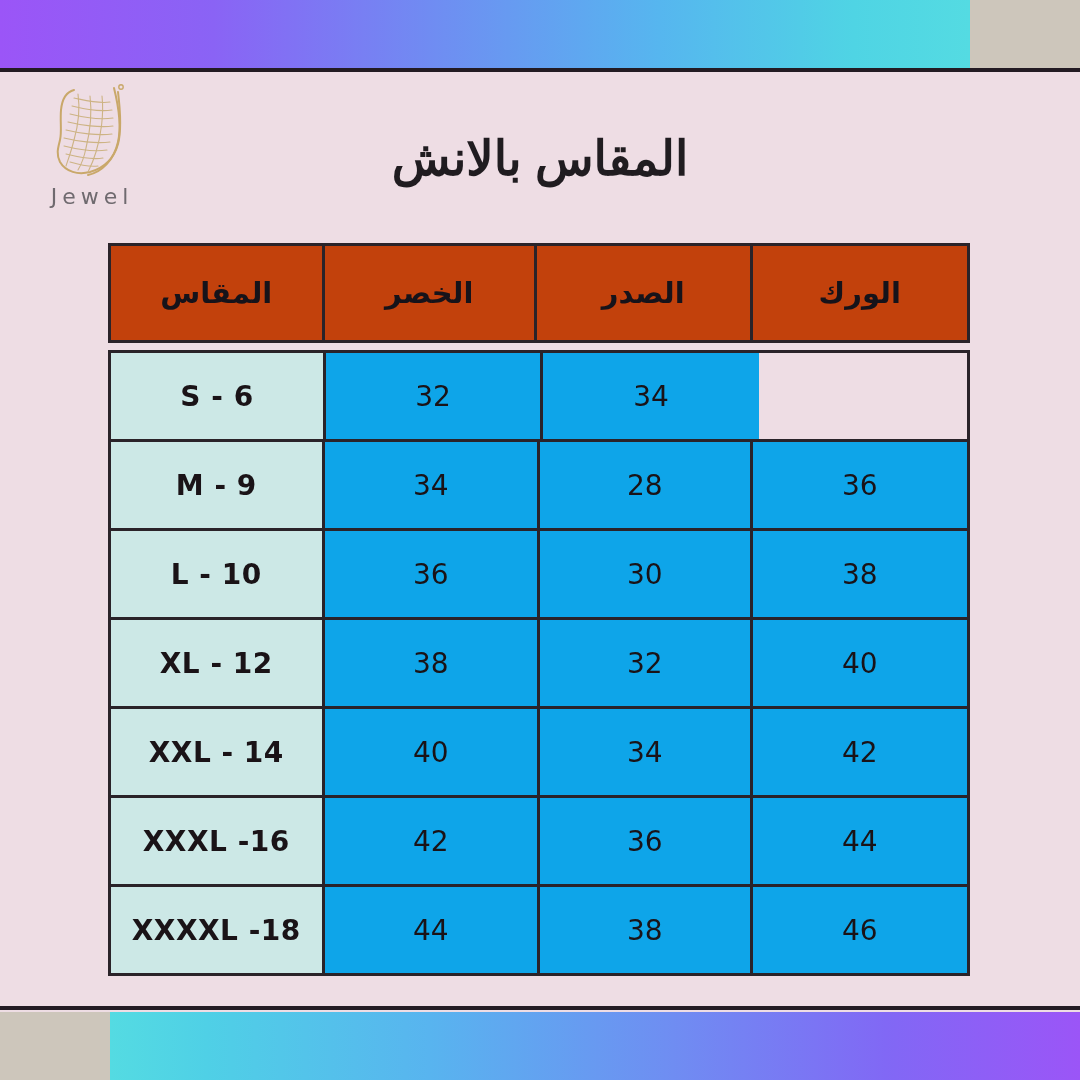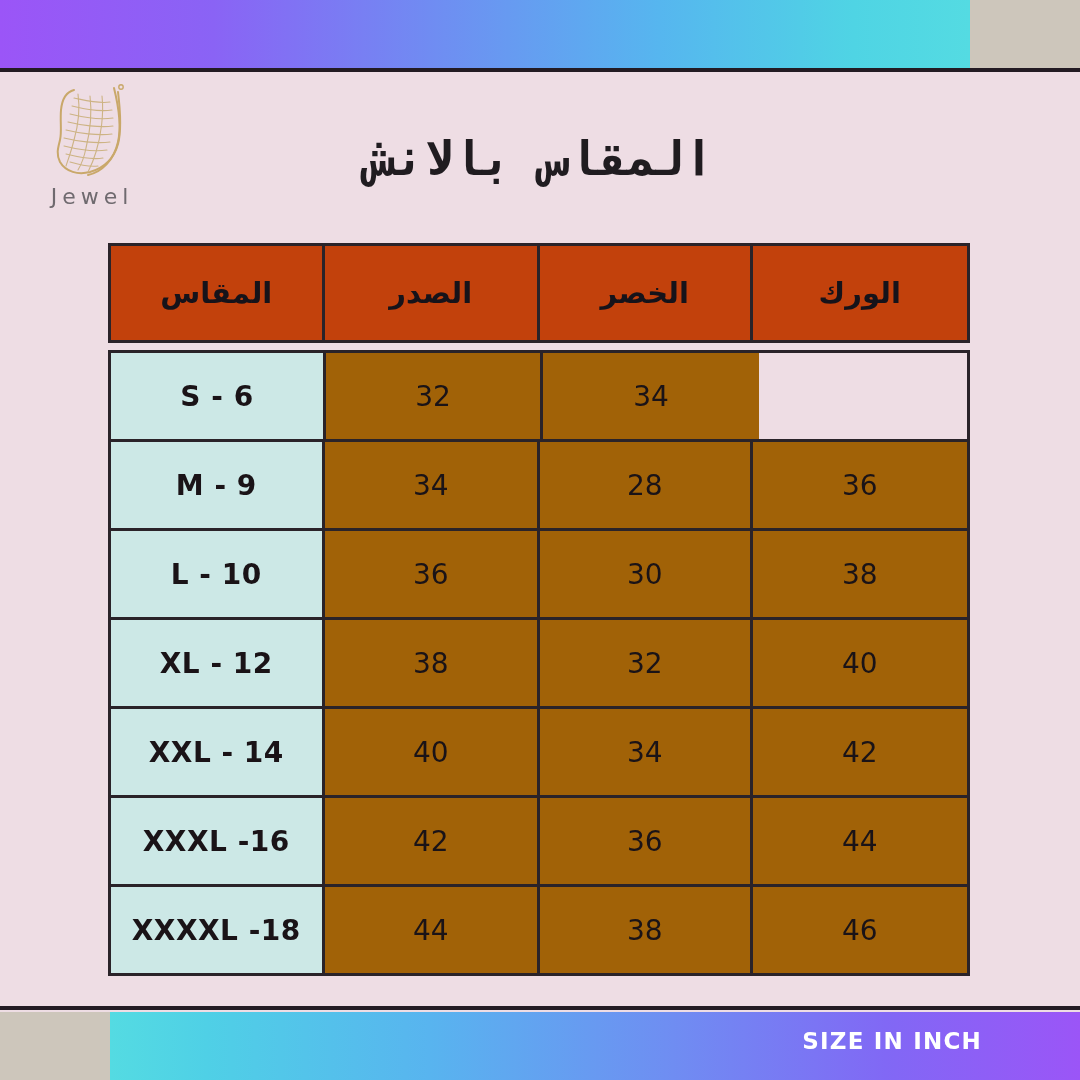--- a/index.html
+++ b/index.html
@@ -85,21 +85,21 @@
     position: absolute;
     left: 0;
     top: 130px;
     width: 1080px;
     text-align: center;
     direction: rtl;
     font-size: 48px;
     font-weight: 700;
     color: #201c20;
     letter-spacing: 0px;
-    font-family: Liberation Mono, monospace;
+    font-family: Liberation Sans, sans-serif;
   }
 
   
   .size-table {
     position: absolute;
     left: 108px;
     top: 243px;
     width: 862px;
   }
 
@@ -137,21 +137,21 @@
     box-sizing: border-box;
   }
   .cell {
     display: flex;
     align-items: center;
     justify-content: center;
     box-sizing: border-box;
     border-right: 3px solid #2a2329;
     font-size: 28px;
     color: #1a1317;
-    background: #a16207;
+    background: #0ea5e9;
   }
   .cell:last-child { border-right: none; }
   .cell.size-label {
     background: #cce8e6;
     font-weight: 700;
     font-size: 28px;
     letter-spacing: 0.5px;
   }
 
   
@@ -223,22 +223,22 @@
     </svg>
     <div class="logo-word">Jewel</div>
   </div>
 
   <div class="title">المقاس بالانش</div>
 
   <div class="size-table">
 
     <div class="head-row">
       <div class="head-cell c1">المقاس</div>
+      <div class="head-cell c3">الخصر</div>
       <div class="head-cell c2">الصدر</div>
-      <div class="head-cell c3">الخصر</div>
       <div class="head-cell c4">الورك</div>
     </div>
 
     <div class="body-grid">
 
       <div class="body-row">
         <div class="cell size-label c1">S - 6</div>
         <div class="cell c2">32</div>
         <div class="cell c4">34</div>
       </div>
@@ -283,15 +283,14 @@
         <div class="cell c2">44</div>
         <div class="cell c3">38</div>
         <div class="cell c4">46</div>
       </div>
 
     </div>
   </div>
 
   <div class="footer-rule"></div>
   <div class="footerbar"></div>
-  <div class="footer-label">SIZE IN INCH</div>
 
 </div>
 
 </body></html>

